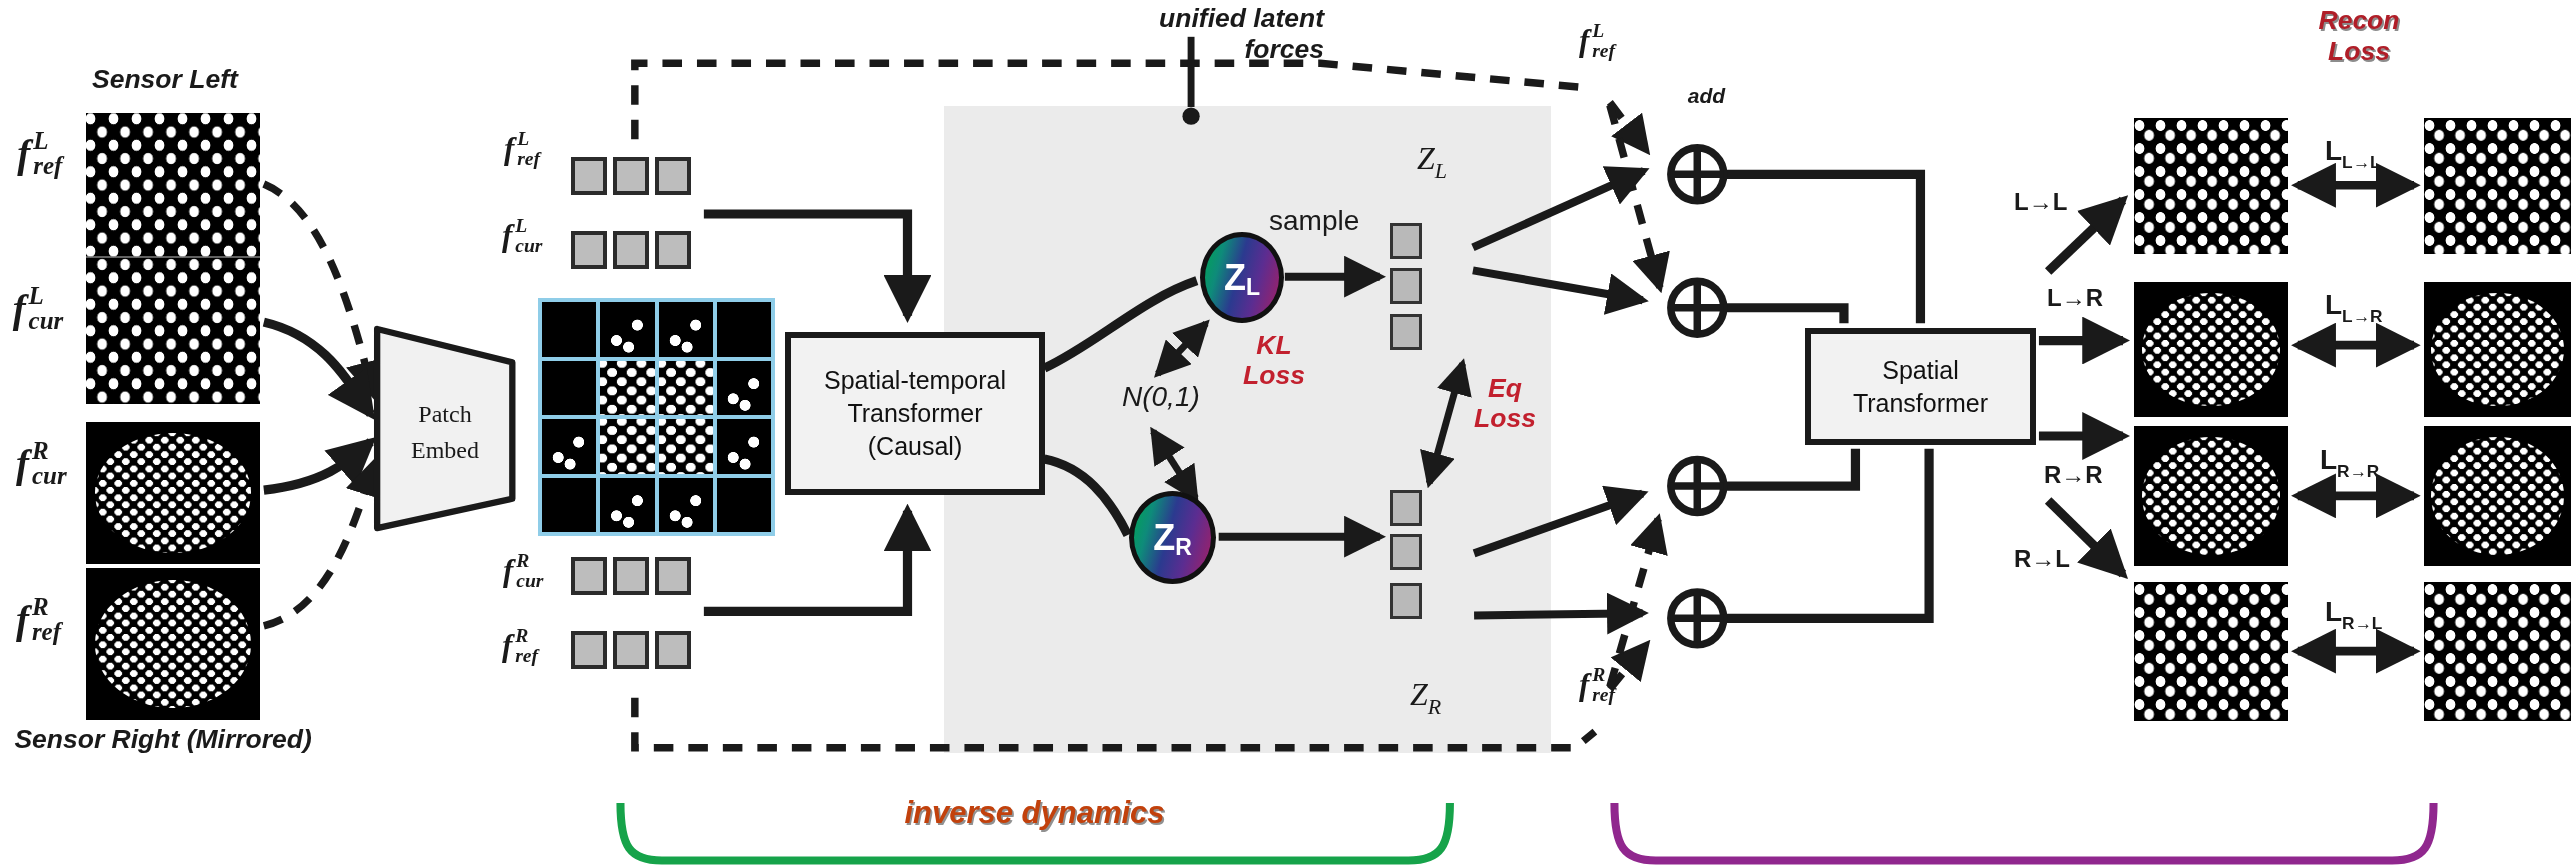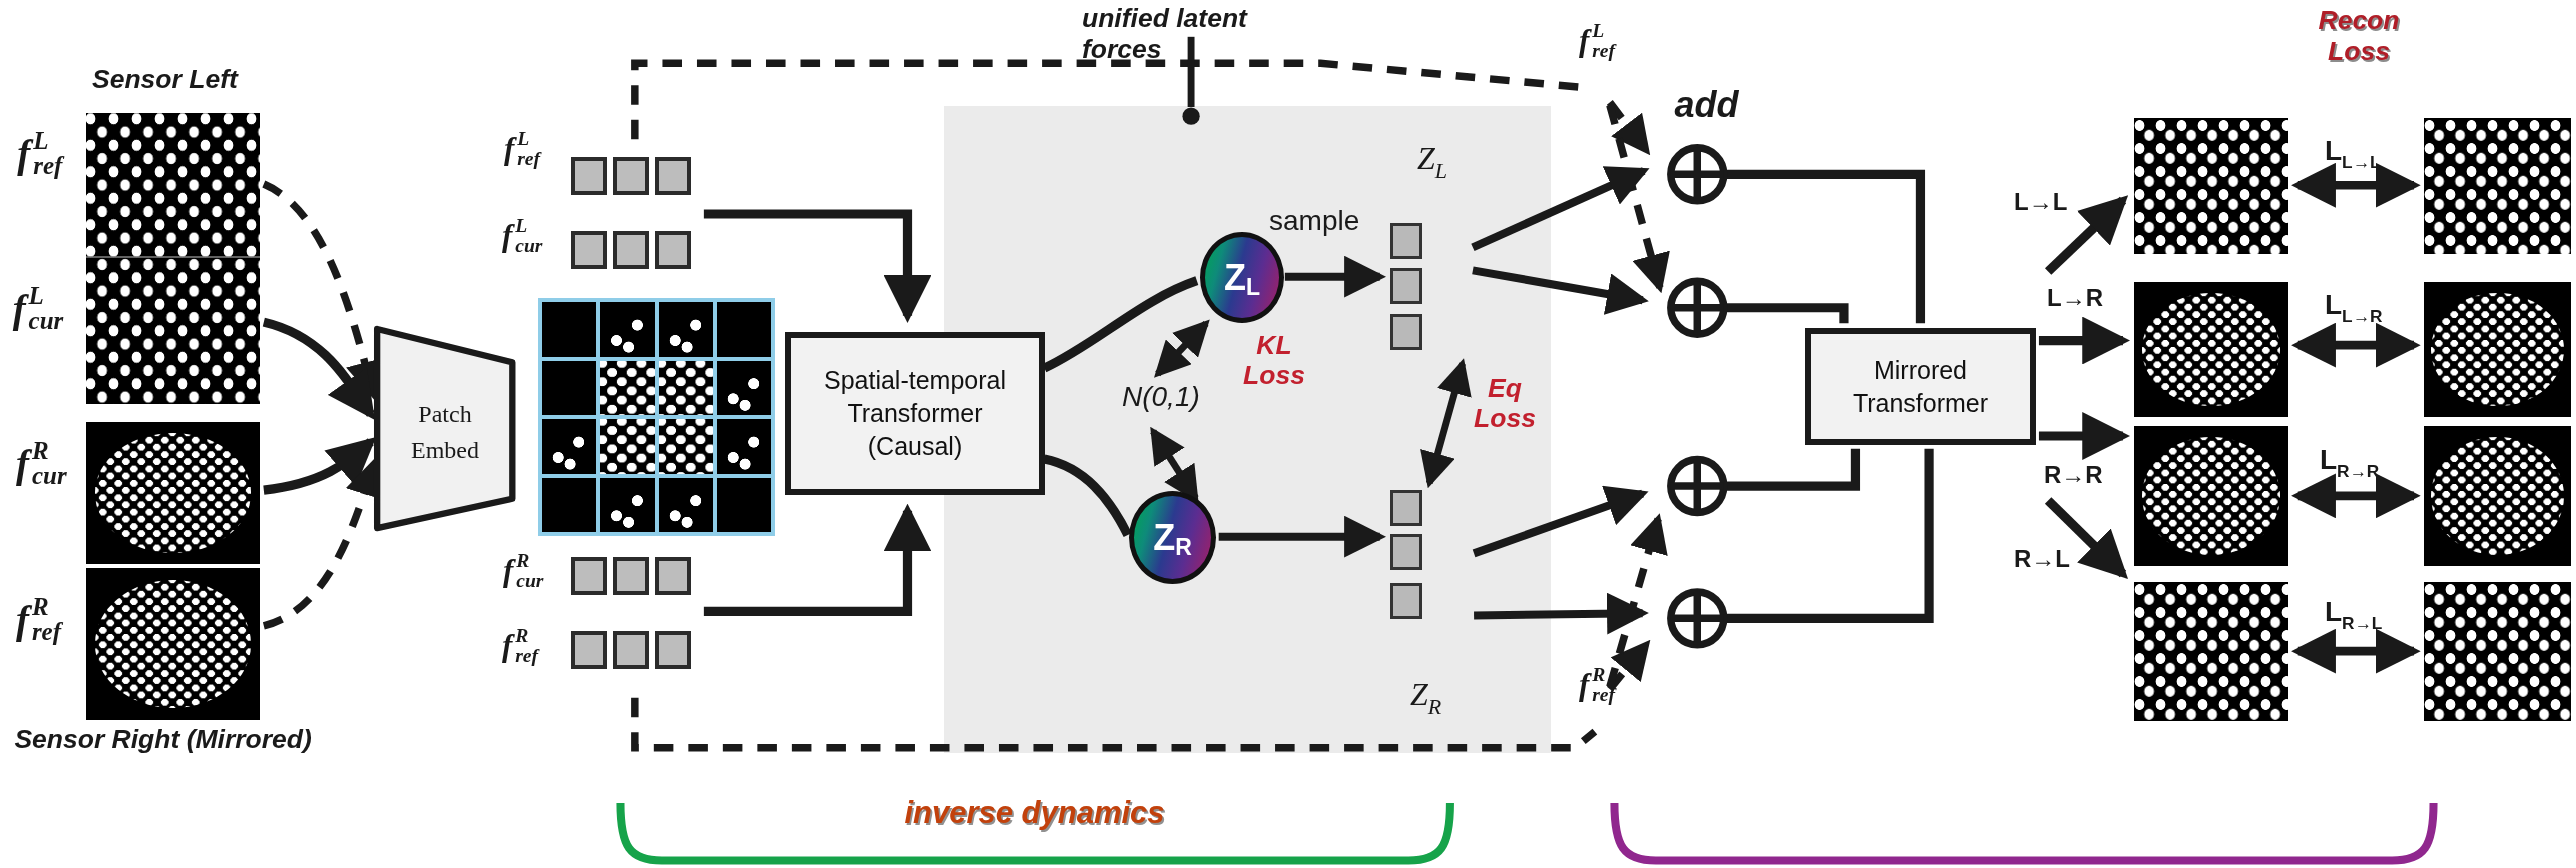--- a/index.html
+++ b/index.html
@@ -290,25 +290,25 @@
       <div class="tok"></div>
   </div>
 
   <div class="abs node box" style="left:785px;top:332px;width:260px;height:163px;">
     <div>Spatial-temporal</div>
     <div>Transformer</div>
     <div>(Causal)</div>
   </div>
 
   <div class="abs node box" style="left:1805px;top:328px;width:231px;height:117px;">
-    <div>Mirrored</div>
+    <div>Spatial</div>
     <div>Transformer</div>
   </div>
 
-  <div class="abs txt bi" style="left:1082px;top:2.9px;width:242px;text-align:left;font-size:26.5px;">unified latent forces</div>
+  <div class="abs txt bi" style="left:1082px;top:2.9px;width:242px;text-align:right;font-size:26.5px;">unified latent forces</div>
 
   <div class="abs node zcirc" style="left:1200px;top:232px;width:84px;height:91px;">
     <span class="base">Z</span>
       <span class="sb">L</span>
   </div>
   <div class="abs node zcirc" style="left:1129px;top:491px;width:87px;height:93px;">
     <span class="base">Z</span>
       <span class="sb">R</span>
   </div>
 
@@ -332,21 +332,21 @@
   <div class="abs node zcol-sq" style="left:1390px;top:268px;"></div>
   <div class="abs node zcol-sq" style="left:1390px;top:314px;"></div>
   <div class="abs node zcol-sq" style="left:1390px;top:490px;"></div>
   <div class="abs node zcol-sq" style="left:1390px;top:534px;"></div>
   <div class="abs node zcol-sq" style="left:1390px;top:583px;"></div>
   <div class="abs txt zlab" style="left:1410px;top:678px;">
     <span class="base">Z</span>
       <span class="sb">R</span>
   </div>
 
-  <div class="abs txt bi" style="left:1666px;top:84px;width:81px;text-align:center;font-size:36px;">add</div>
+  <div class="abs txt bi" style="left:1666px;top:84px;width:81px;text-align:center;font-size:21px;">add</div>
 
   <div class="abs txt flab small" style="left:1579px;top:21px;">
     <span class="base">f</span>
     <span class="ss">
         <span class="sp">L</span>
         <span class="sb">ref</span>
       </span>
   </div>
   <div class="abs txt flab small" style="left:1579px;top:665px;">
     <span class="base">f</span>

